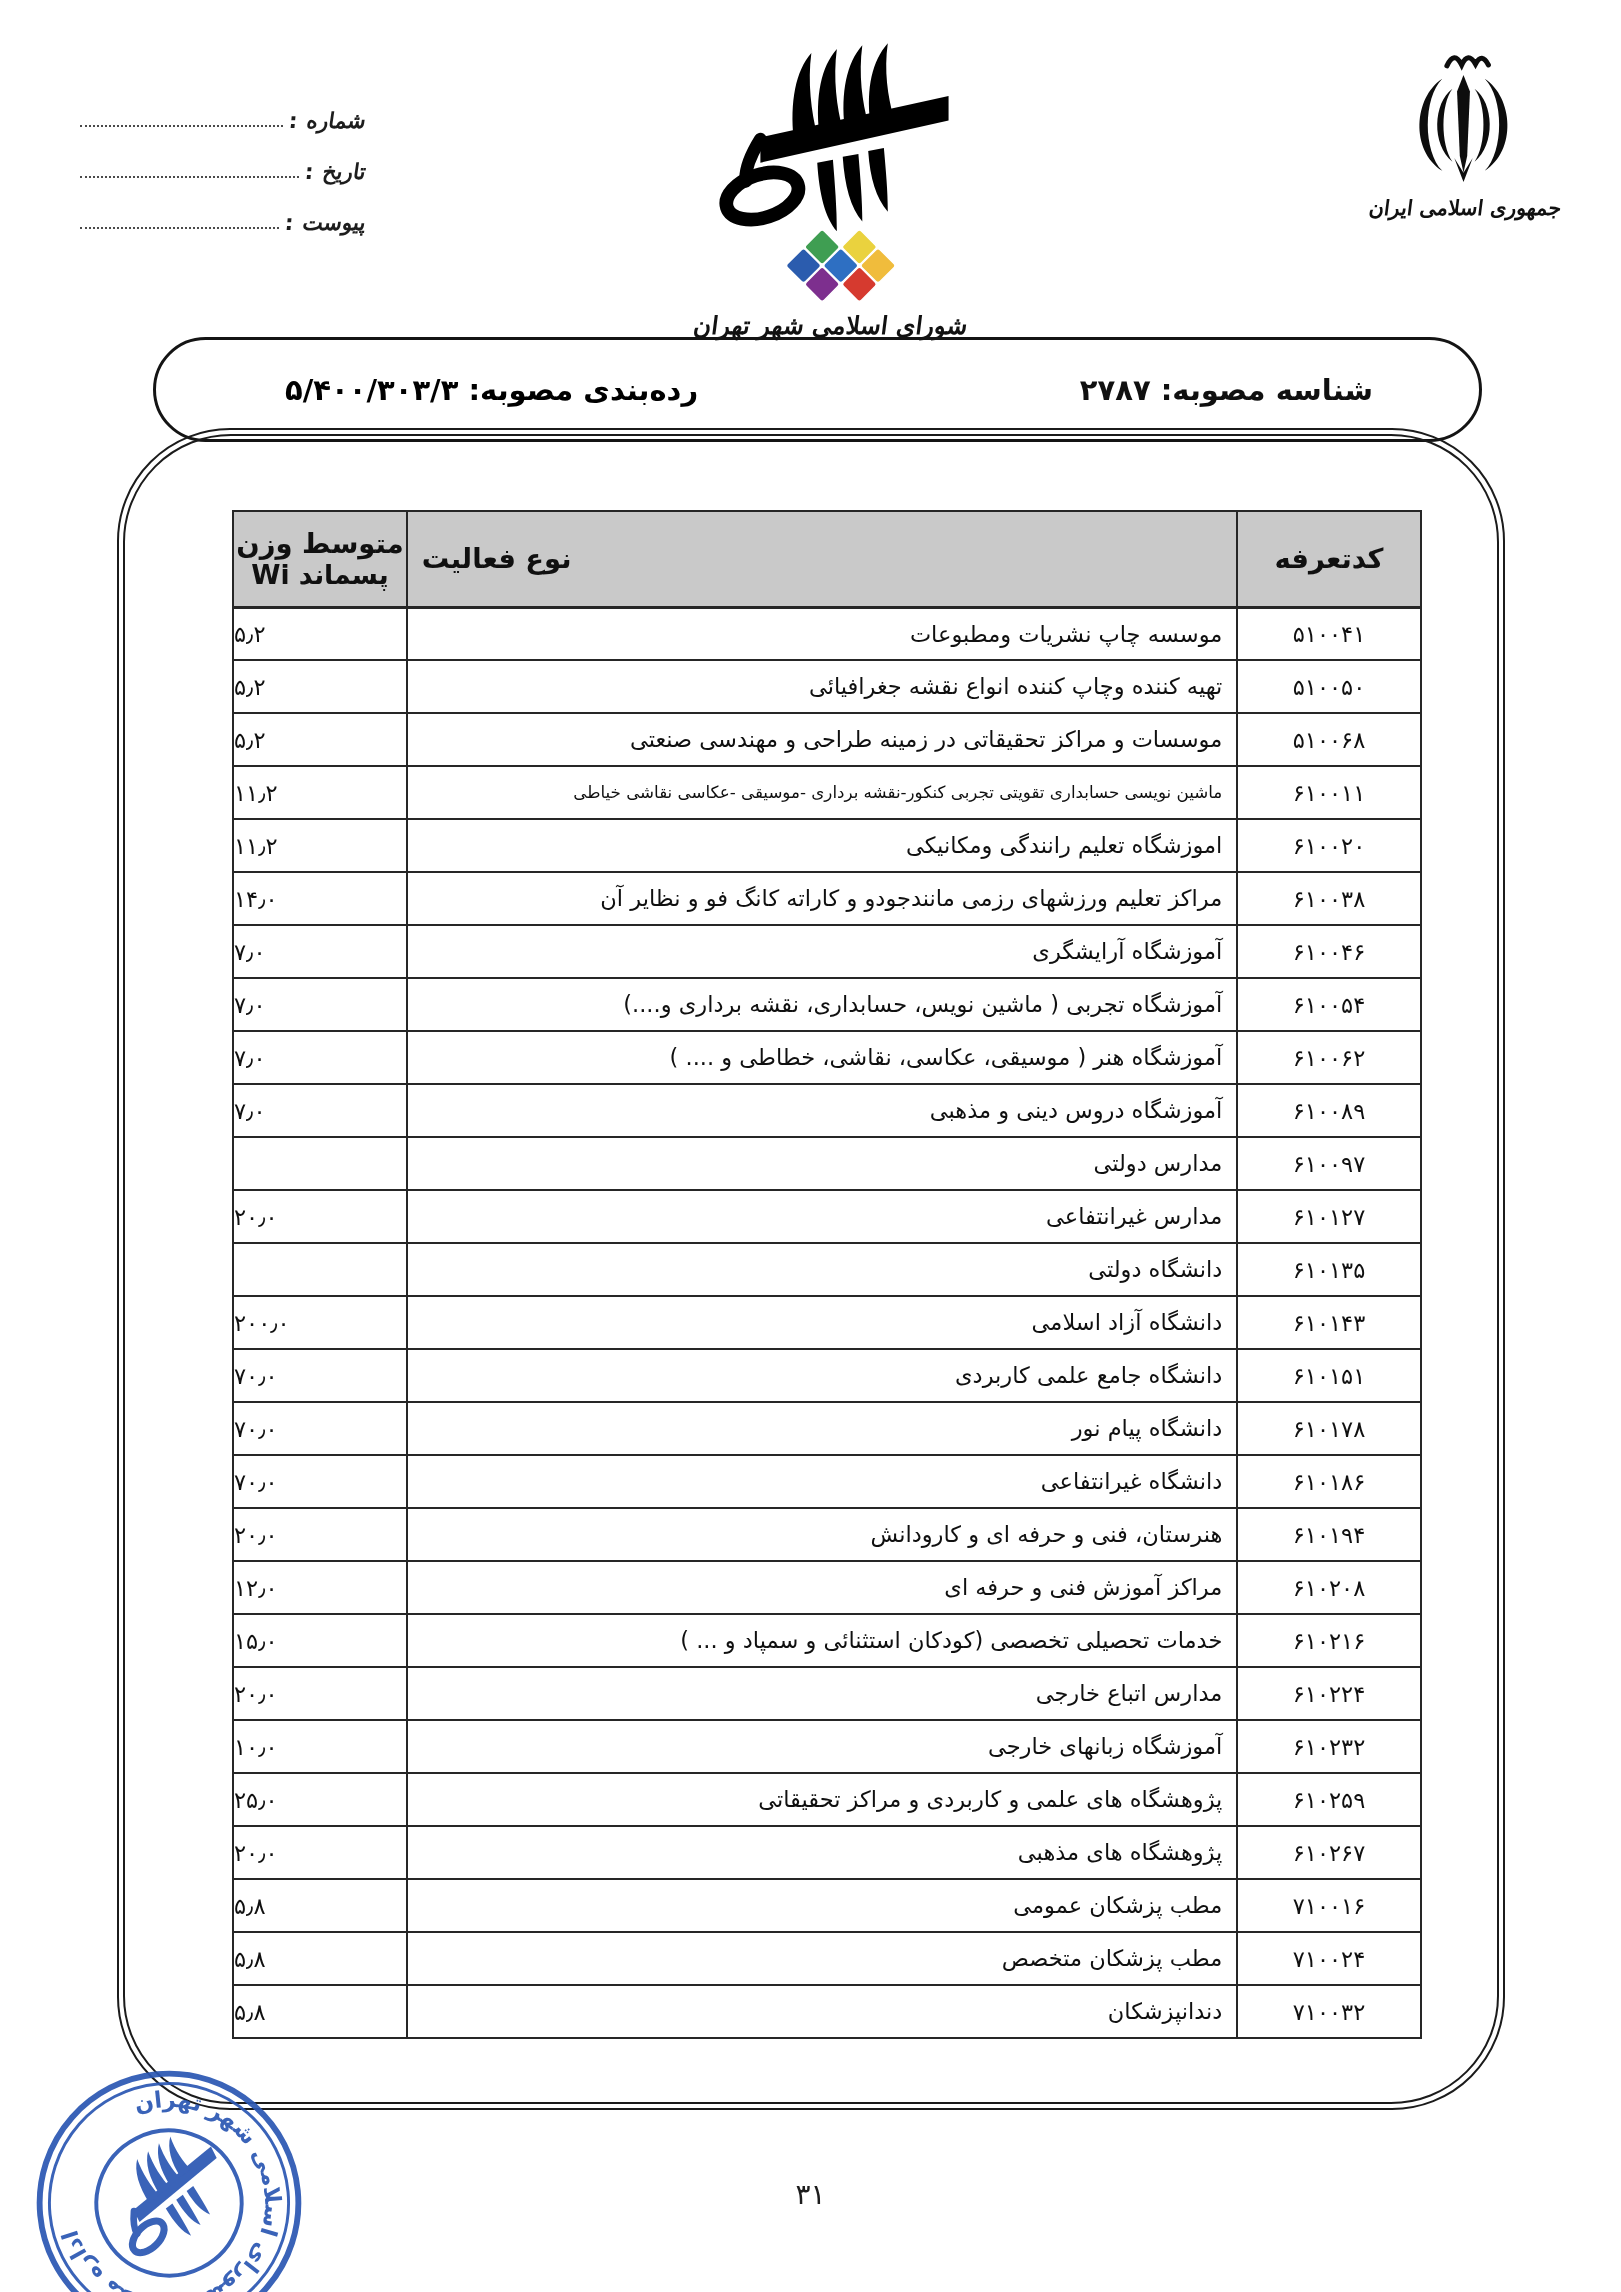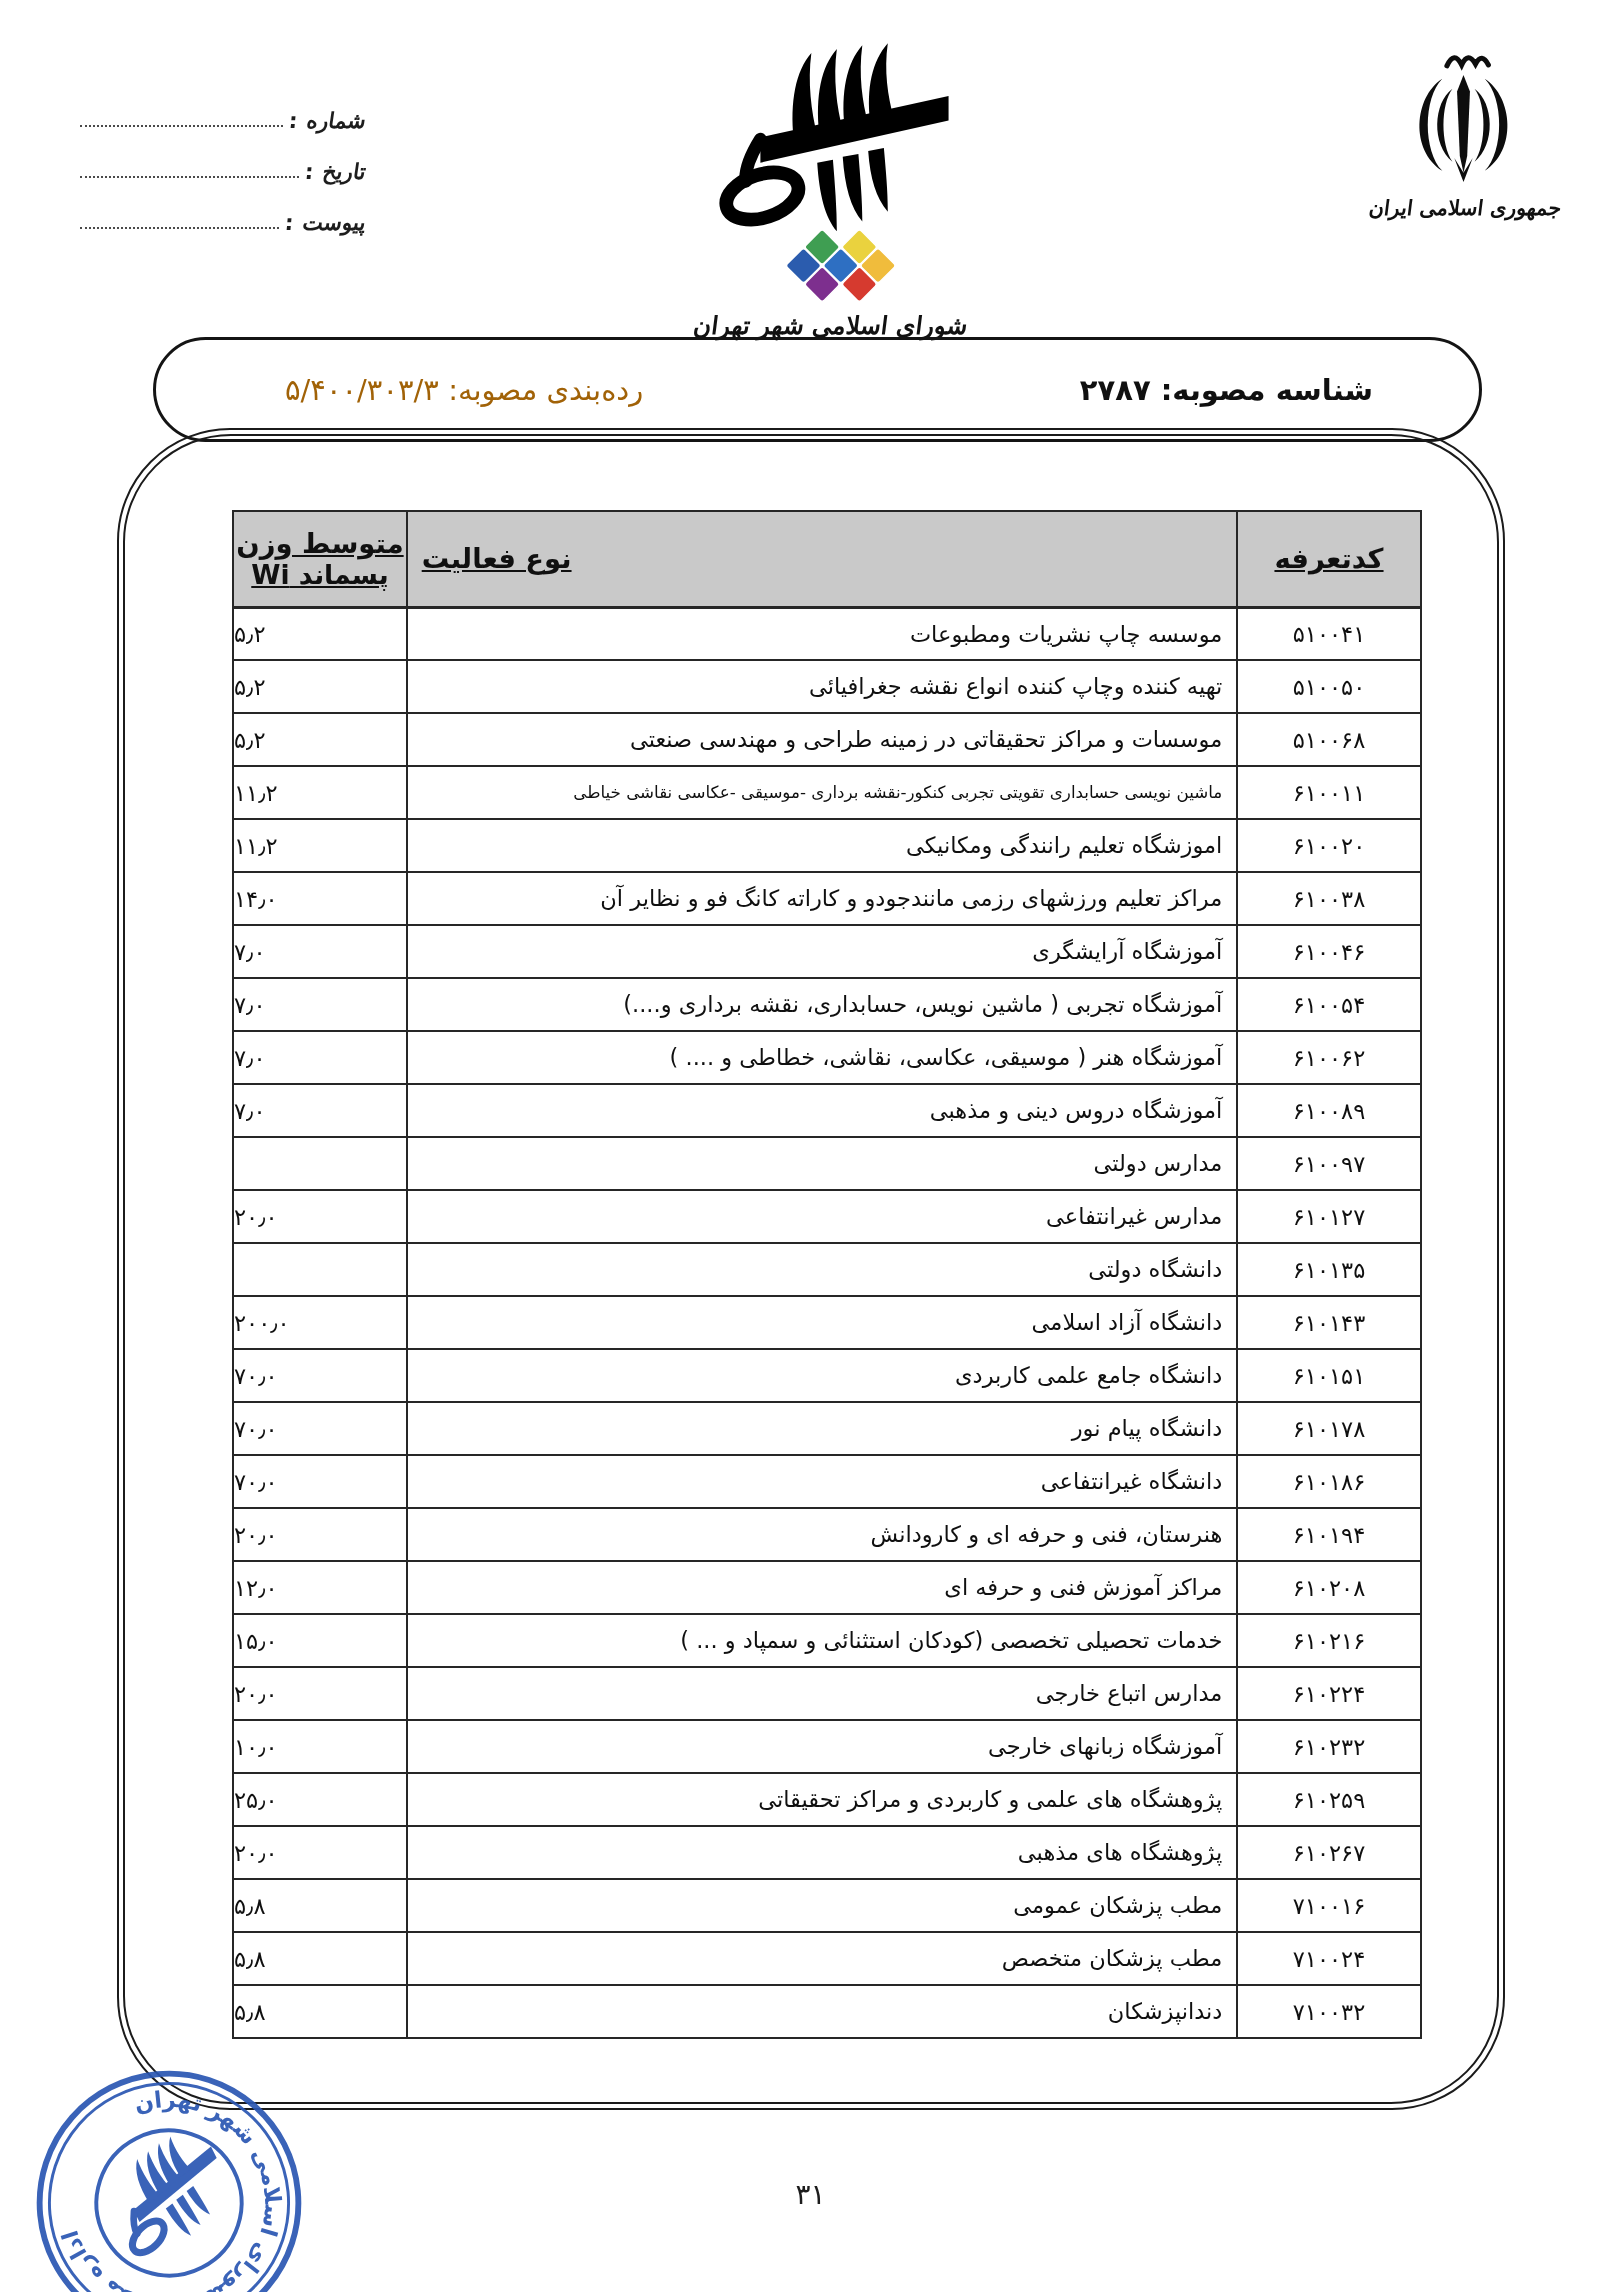--- a/index.html
+++ b/index.html
@@ -21,33 +21,33 @@
   
   .iran-emblem { position:absolute; left:1341px; top:47px; width:245px; text-align:center; color:#0d0d0d; }
   .emblem-caption { direction:rtl; font-size:20.6px; font-weight:bold; font-style:italic; color:#111; transform:skewX(7deg); margin-top:5.9px; }
 
   
   .approval-bar { position:absolute; left:153px; top:337px; width:1329px; height:105px;
     border:3.4px solid #141414; border-radius:53px; direction:rtl; }
   .approval-id { position:absolute; right:106px; top:50%; transform:translateY(-50%);
     font-size:29px; font-weight:bold; color:#101010; white-space:nowrap; }
   .approval-class { position:absolute; left:129px; top:50%; transform:translateY(-50%);
-    font-size:29px; font-weight:normal; color:#a16207; white-space:nowrap; direction:rtl; }
+    font-size:29px; font-weight:bold; color:#000000; white-space:nowrap; direction:rtl; }
 
   
   .outer-frame { position:absolute; left:117px; top:428px; width:1388px; height:1682px;
     border:2.5px solid #1b1b1b; border-radius:113px; }
   .outer-frame::after { content:""; position:absolute; inset:3.9px; border:2.5px solid #1b1b1b; border-radius:108px; }
 
   
   .rate-table { position:absolute; left:232px; top:510px; width:1189px;
     border-collapse:collapse; direction:rtl; table-layout:fixed; }
   .rate-table th, .rate-table td { border:2.5px solid #262626; color:#101010; }
   .rate-table thead th { background:#c9c9c9; height:96px; font-size:27.4px; font-weight:bold;
-    border-bottom-width:3.9px;text-decoration:underline; }
+    border-bottom-width:3.9px; }
   .col-code  { width:184px; }
   .col-act   { width:830px; }
   .col-wt    { width:174px; }
   .rate-table td { height:53px; font-size:22.5px; vertical-align:middle; }
   .cell-code { text-align:center; letter-spacing:1px; }
   .cell-activity { text-align:right; padding:2px 13.7px 2px 7.8px; line-height:1.25; }
   .cell-activity.small { font-size:16.7px;border-radius:7px; }
   .cell-weight { text-align:left; }
   .th-activity { text-align:left; padding-left:13.7px; }
   .th-weight-l2 { font-size:26.5px; }

